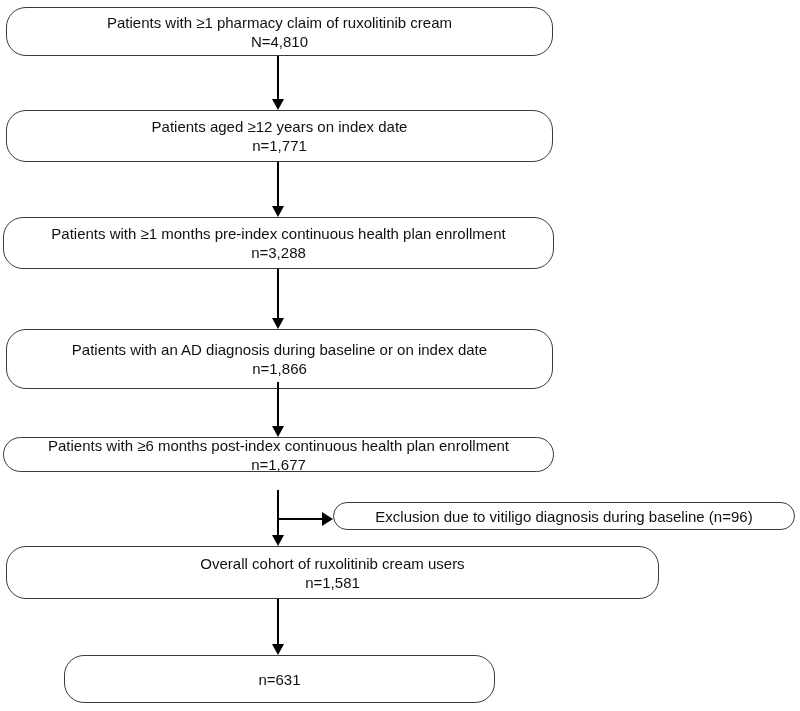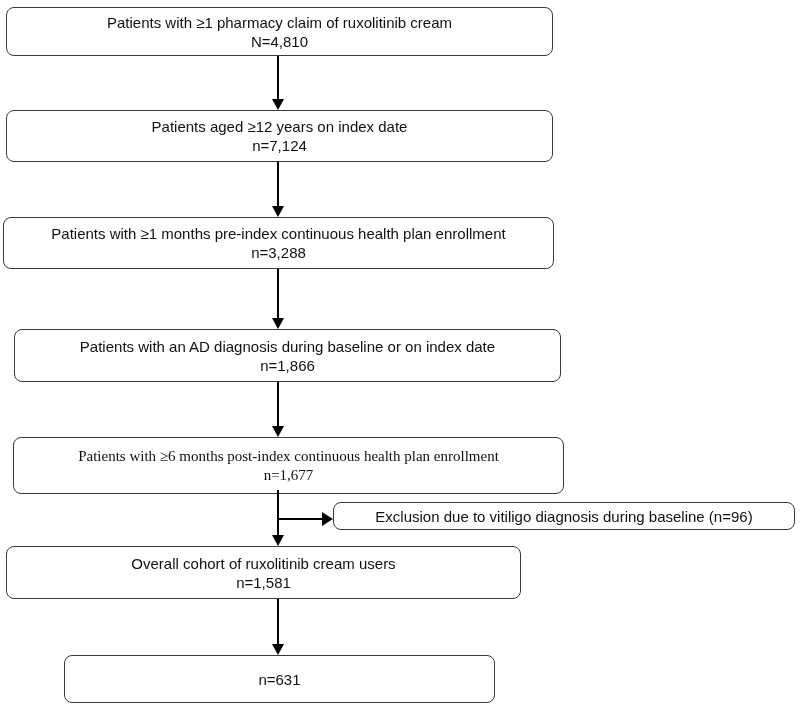--- a/index.html
+++ b/index.html
@@ -15,39 +15,39 @@
     width: 800px;
     height: 711px;
     background: var(--background);
     font-family: "Liberation Sans", "DejaVu Sans", sans-serif;
     color: var(--text);
     overflow: hidden;
   }
   .box {
     position: absolute;
     border: 1.5px solid var(--box-border);
-    border-radius: 8px;
+    border-radius: 20px;
     background: var(--background);
     display: flex;
     flex-direction: column;
     justify-content: center;
     text-align: center;
     font-size: 15px;
     line-height: 19px;
     padding: 13px 6px;
   }
   .box sup { font-size: 10px; line-height: 0; vertical-align: super; }
 
   .b1 { left: 6px;   top: 7px;   width: 547px; height: 49px; }
   .b2 { left: 6px;   top: 110px; width: 547px; height: 52px; }
   .b3 { left: 3px;   top: 217px; width: 551px; height: 52px; }
-  .b4 { left: 14px;   top: 329px; width: 547px; height: 53px; }
-  .b5 { left: 13px;   top: 437px; width: 551px; height: 57px; font-family: Liberation Serif, serif; }
+  .b4 { left: 6px;   top: 329px; width: 547px; height: 60px; }
+  .b5 { left: 3px;   top: 437px; width: 551px; height: 35px; }
   .bx { left: 333px; top: 502px; width: 462px; height: 22px; }
-  .b6 { left: 6px;   top: 546px; width: 515px; height: 53px; }
+  .b6 { left: 6px;   top: 546px; width: 653px; height: 53px; }
   .b7 { left: 64px;  top: 655px; width: 431px; height: 48px; }
 
   .arrow { position: absolute; left: 272px; width: 12px; }
   .arrow .shaft {
     position: absolute; left: 5px; top: 0; bottom: 9px; width: 2px;
     background: var(--arrow);
   }
   .arrow .head {
     position: absolute; left: 0; bottom: 0; width: 0; height: 0;
     border-left: 6px solid transparent;
@@ -82,21 +82,21 @@
     <div>N=4,810</div>
   </div>
 
   <div class="arrow a1">
     <div class="shaft"></div>
     <div class="head"></div>
   </div>
 
   <div class="box b2">
     <div>Patients aged ≥12 years on index date</div>
-    <div>n=7,124</div>
+    <div>n=1,771</div>
   </div>
 
   <div class="arrow a2">
     <div class="shaft"></div>
     <div class="head"></div>
   </div>
 
   <div class="box b3">
     <div>Patients with ≥1 months pre-index continuous health plan enrollment</div>
     <div>n=3,288</div>

